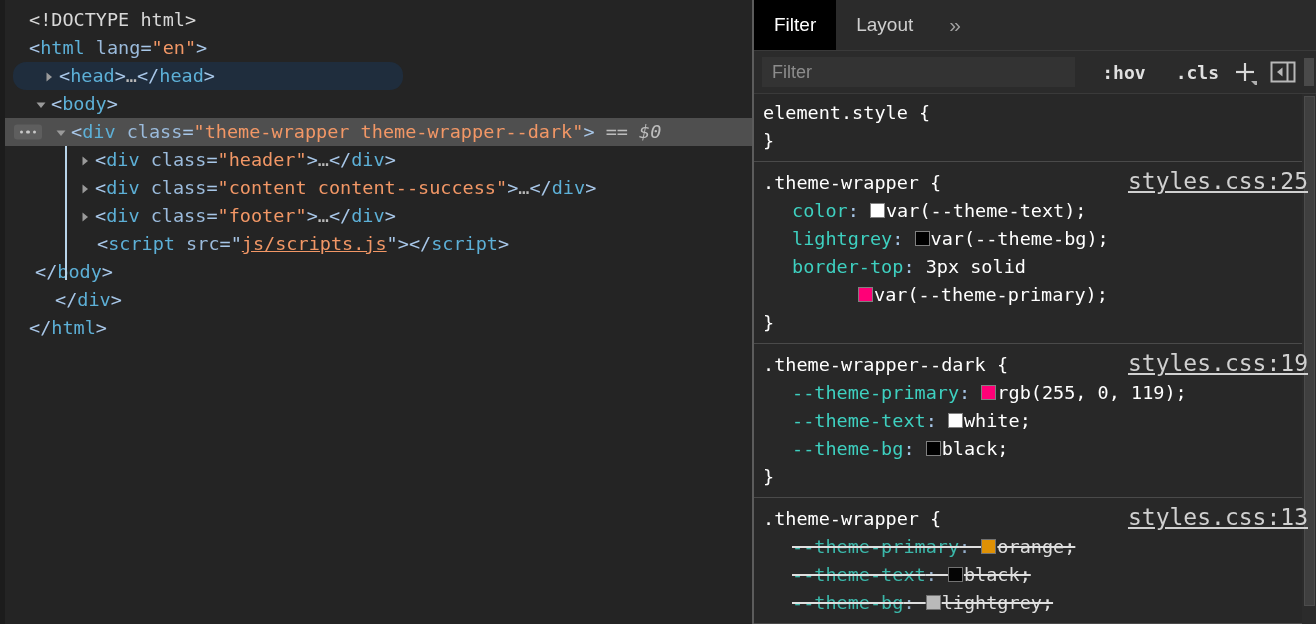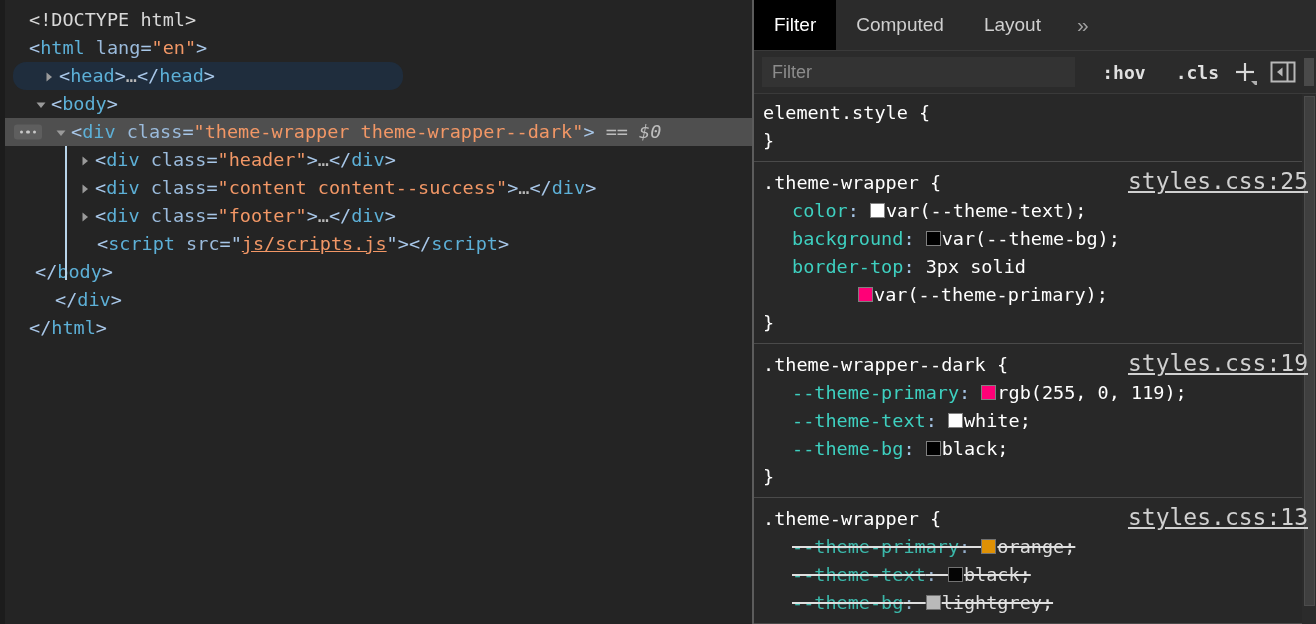--- a/index.html
+++ b/index.html
@@ -341,21 +341,20 @@
       </div>
     <div class="guide-line"></div>
   </div>
 
   <div class="divider"></div>
 
   <div class="styles-panel">
 
     <div class="tabbar">
       <div class="tab active">Filter</div>
-      <div class="tab">Computed</div>
       <div class="tab">Layout</div>
       <div class="tab-more">»</div>
     </div>
 
     <div class="filterbar">
       <input class="filter-input" type="text" placeholder="Filter" style="">
       <div class="tool-text">:hov</div>
       <div class="tool-text">.cls</div>
       <div class="tool-plus">
         <svg width="26" height="26" viewBox="0 0 26 26">
@@ -383,21 +382,21 @@
             <span class="selector">element.style {</span>
           </div>
           <div class="brace">}</div>
         </div>
         <div class="rule">
           <div class="rule-head">
             <span class="selector">.theme-wrapper {</span>
             <span class="origin">styles.css:25</span>
           </div>
           <div class="decl"><span class="prop">color</span><span class="punct">: </span><span class="swatch" style="background:#ffffff"></span><span class="val">var(--theme-text);</span></div>
-          <div class="decl"><span class="prop">background</span><span class="punct">: </span><span class="swatch" style="background:#000000"></span><span class="val">var(--theme-bg);</span></div>
+          <div class="decl"><span class="prop">lightgrey</span><span class="punct">: </span><span class="swatch" style="background:#000000"></span><span class="val">var(--theme-bg);</span></div>
           <div class="decl"><span class="prop">border-top</span><span class="punct">: </span><span class="val">3px solid</span></div>
           <div class="decl-cont"><span class="swatch" style="background:#ff0077"></span><span class="val">var(--theme-primary);</span></div>
           <div class="brace">}</div>
         </div>
         <div class="rule">
           <div class="rule-head">
             <span class="selector">.theme-wrapper--dark {</span>
             <span class="origin">styles.css:19</span>
           </div>
           <div class="decl"><span class="prop">--theme-primary</span><span class="punct">: </span><span class="swatch" style="background:#ff0077"></span><span class="val">rgb(255, 0, 119);</span></div>

